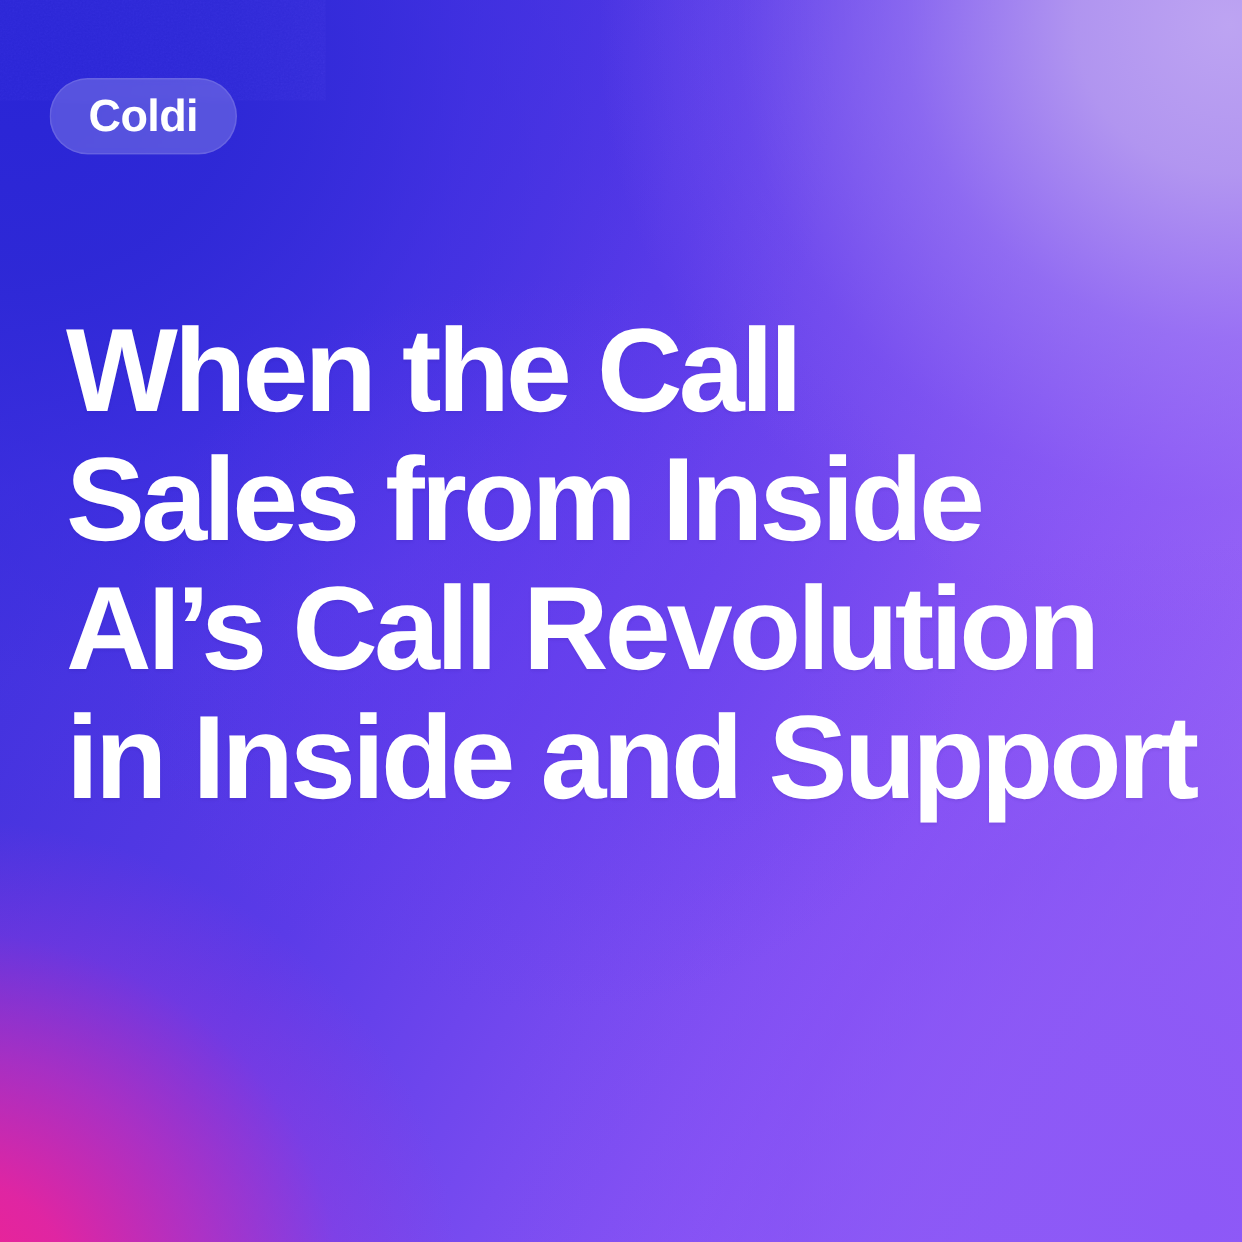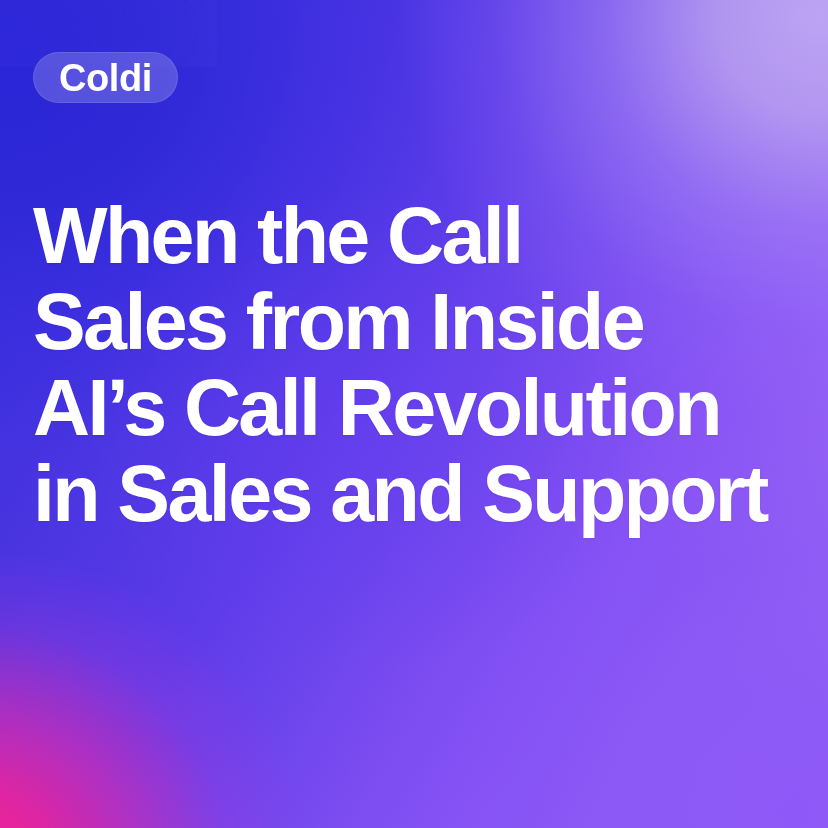--- a/index.html
+++ b/index.html
@@ -99,30 +99,30 @@
     height: 51px;
     padding: 0 26px;
     border-radius: 26px;
     background: rgba(255, 255, 255, 0.20);
     box-shadow: inset 0 0 0 1px rgba(255,255,255,0.10);
     backdrop-filter: blur(2px);
   }
 
   .brand-pill-label {
     color: #FFFFFF;
-    font-size: 38px;
+    font-size: 30px;
     font-weight: 700;
     letter-spacing: -0.4px;
     line-height: 1;
     white-space: nowrap;
   }
 
   
   .headline {
-    margin: 0;
+    margin: 11px;
     padding: 0;
     position: absolute;
     left: 33px;
     top: 193px;
     right: 24px;
   }
 
   .headline-line {
     display: block;
     color: #FFFFFF;
@@ -157,17 +157,17 @@
   <div class="content-layer">
 
     <div class="brand-pill">
       <span class="brand-pill-label">Coldi</span>
     </div>
 
     <h1 class="headline">
       <span class="headline-line">When the Call</span>
       <span class="headline-line">Sales from Inside</span>
       <span class="headline-line">AI’s Call Revolution</span>
-      <span class="headline-line">in Sales and Support</span>
+      <span class="headline-line">in Inside and Support</span>
     </h1>
 
   </div>
 </div>
 
 </body></html>

